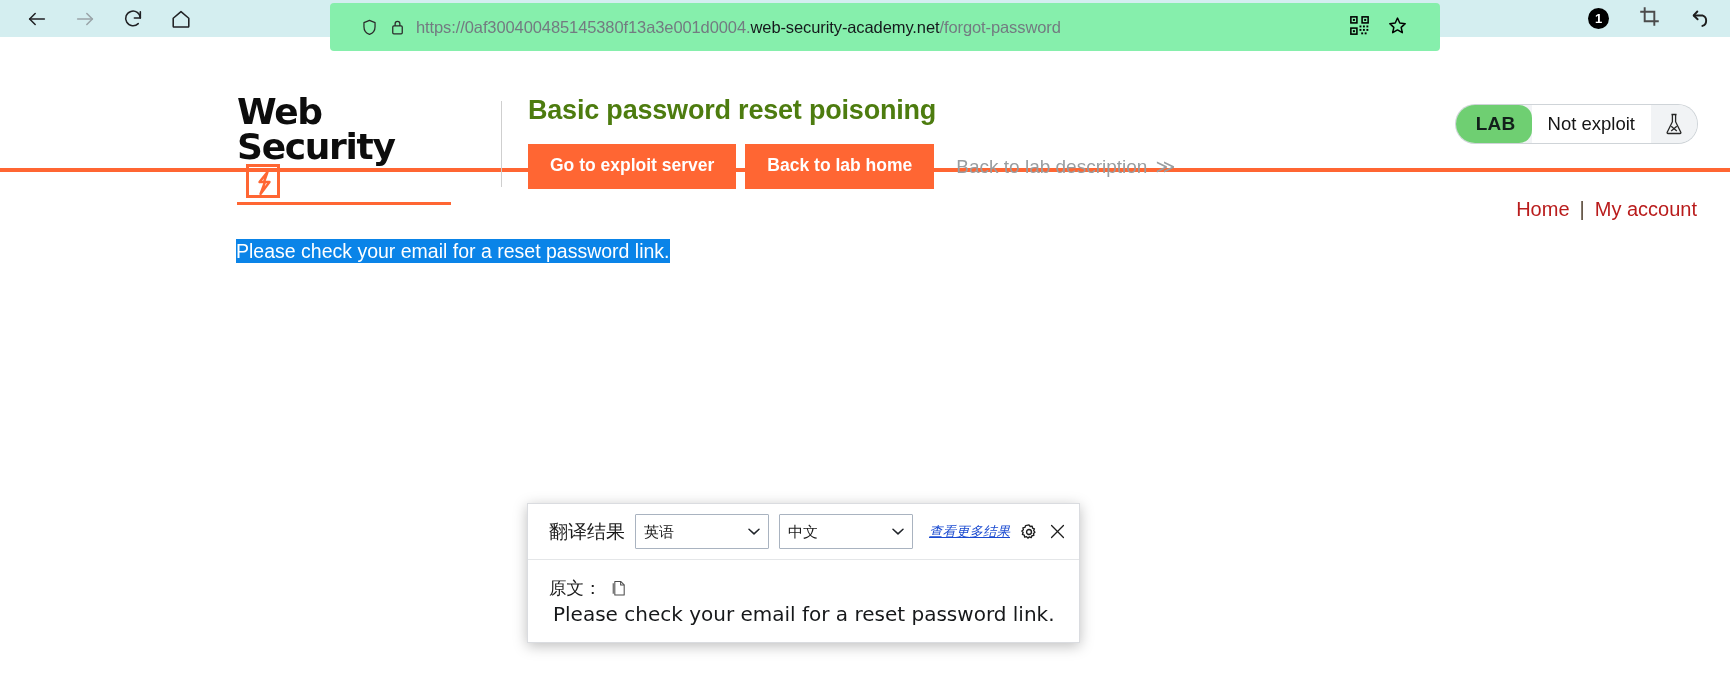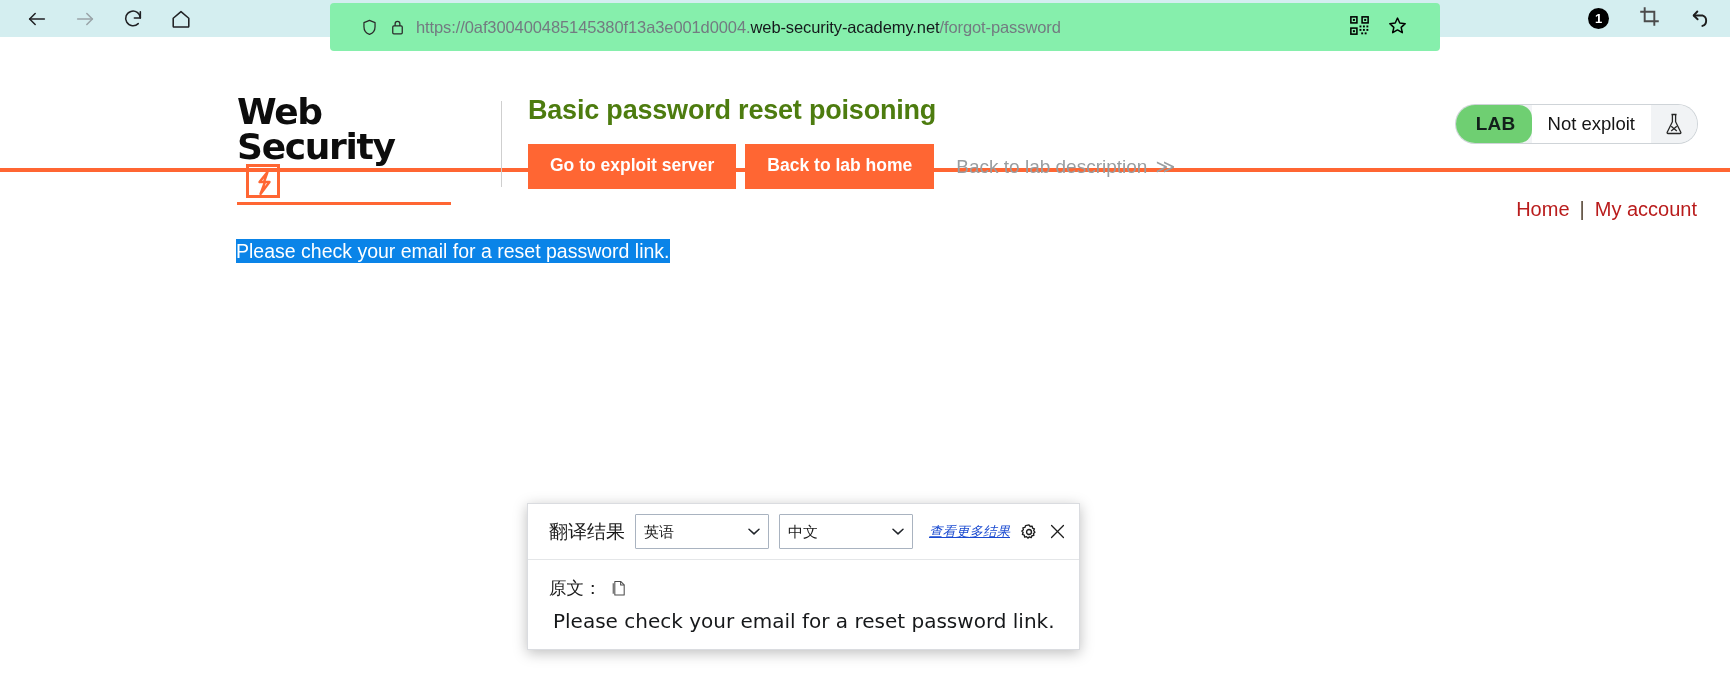--- a/index.html
+++ b/index.html
@@ -280,21 +280,21 @@
   .tp-close { font-size: 19px; line-height: 1; margin-left: 1px; }
 
   .tp-body { padding: 0 21px; }
   .tp-section { padding: 16px 0 14px 0; }
   .tp-label-row {
     display: flex;
     align-items: center;
     gap: 10px;
     font-size: 17.5px;
     color: #1a1a1a;
-    margin-bottom: 8px;
+    margin-bottom: 1px;
   }
   .tp-text {
     font-size: 20px;
     color: #16181a;
     padding-left: 4px;
     line-height: 1.35;
   }
   .copy-icon { color: #4a4a4a; display: flex; }
 </style>
 </head>

